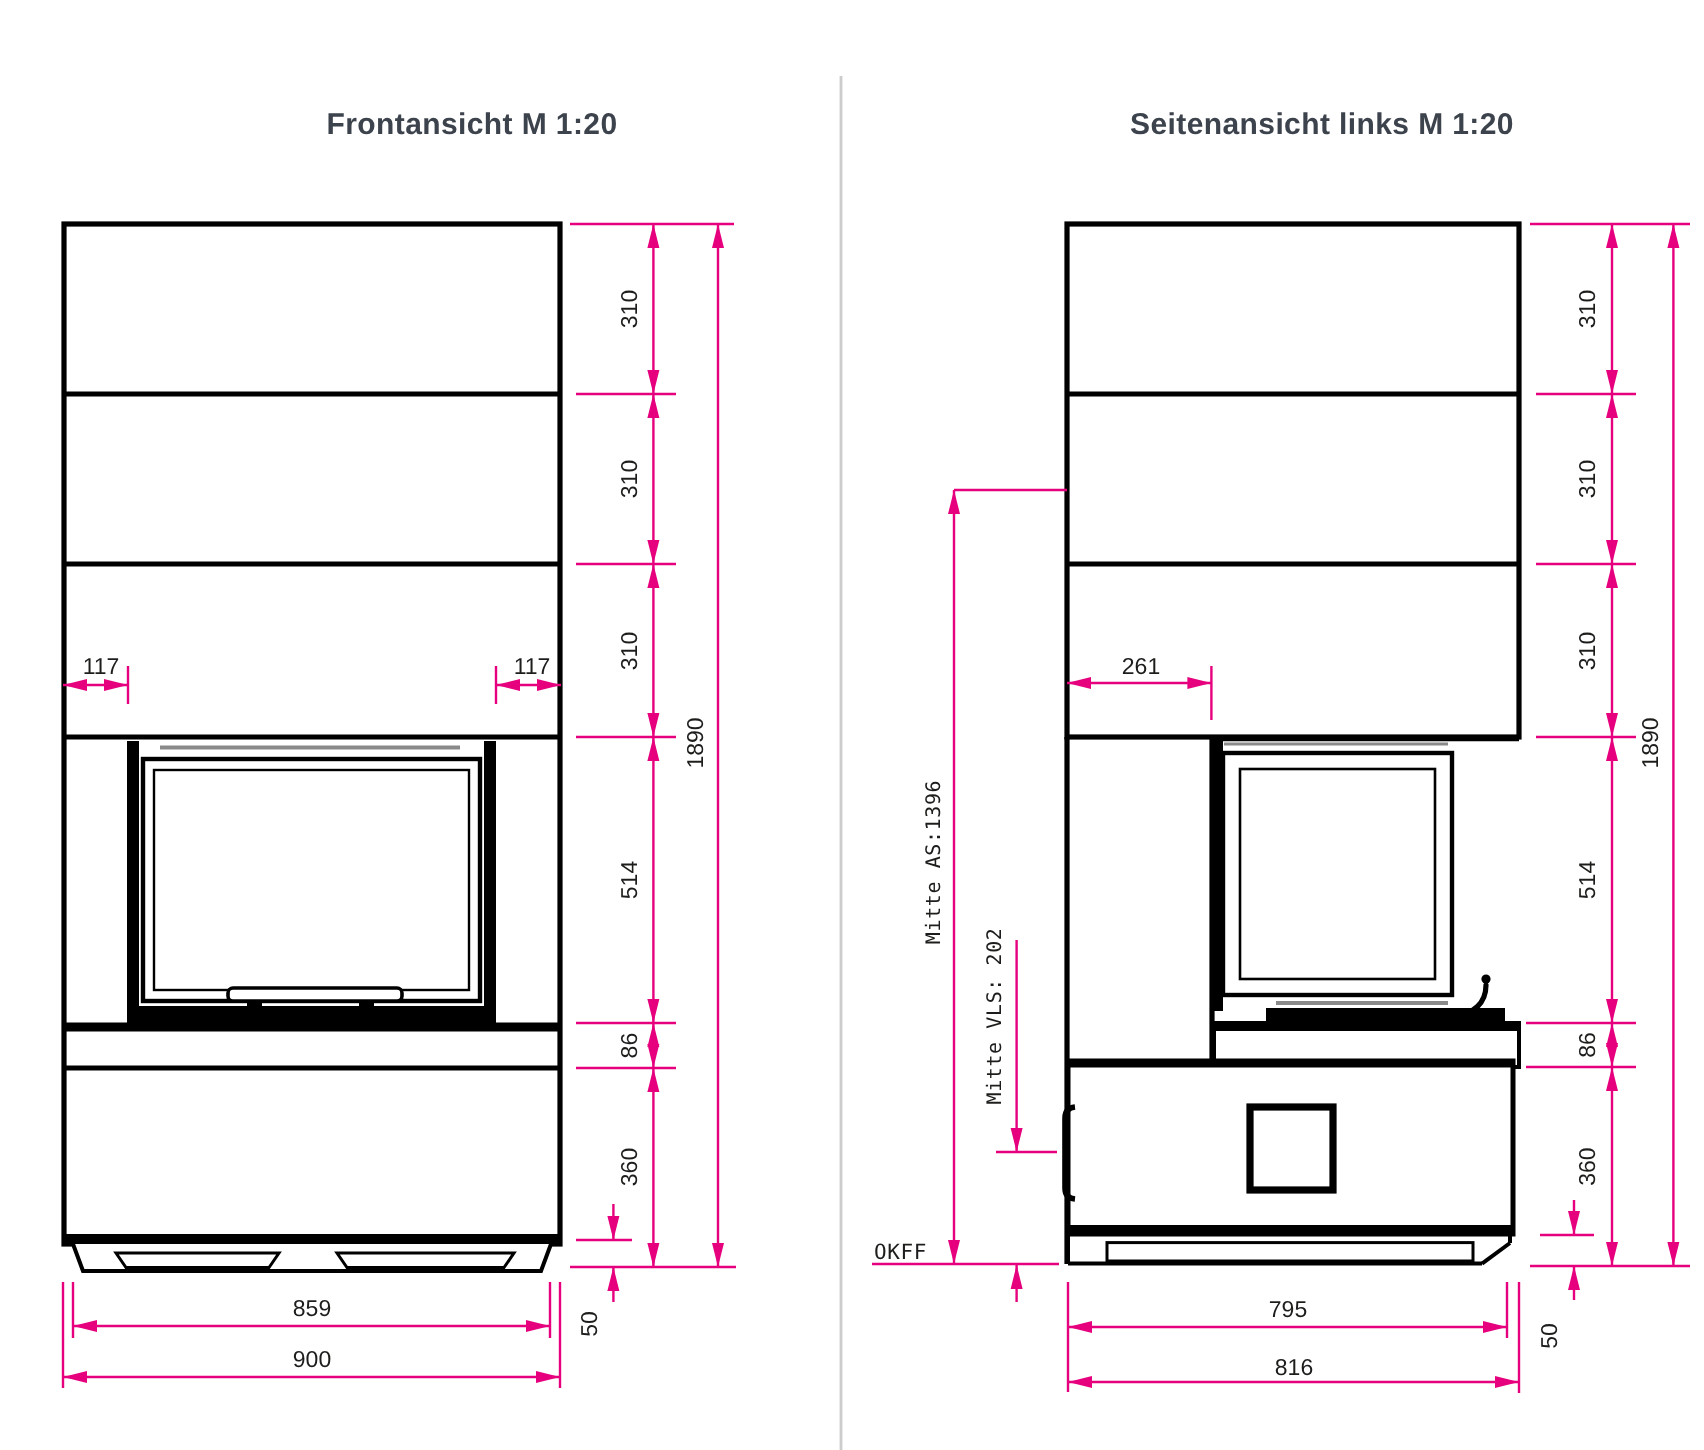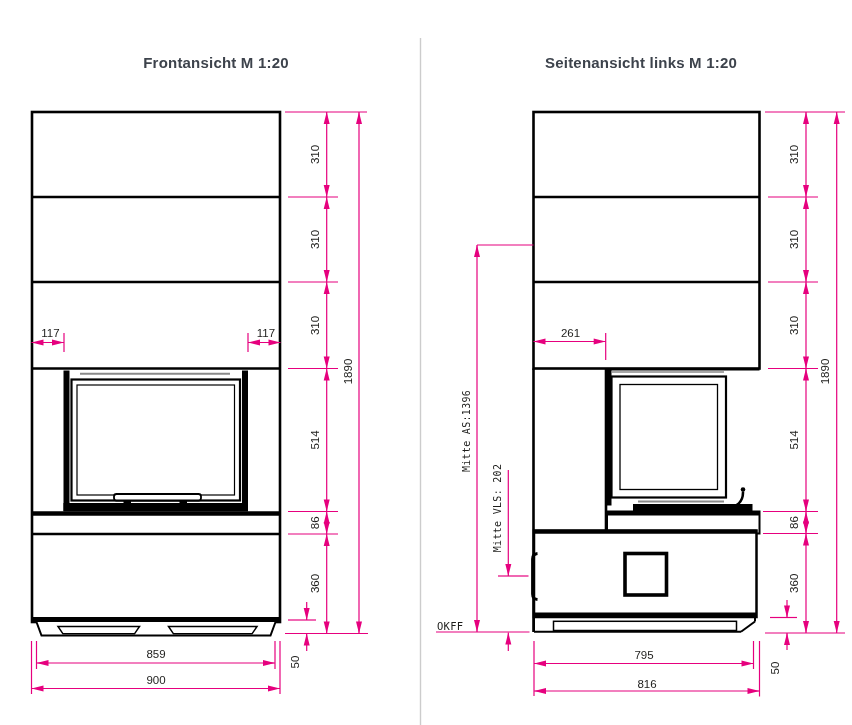--- a/index.html
+++ b/index.html
@@ -1,19 +1,19 @@
 <!DOCTYPE html>
 <html><head>
 <meta charset="utf-8">
 <style>
   html,body{margin:0;padding:0;background:#ffffff;}
   body{width:852px;height:725px;position:relative;overflow:hidden;
        font-family:"Liberation Sans",sans-serif;}
   .view-title{position:absolute;top:54px;font-size:15px;font-weight:bold;
-      color:#3d434c;text-align:center;letter-spacing:.2px;}
+      color:#3d434c;text-align:center;letter-spacing:.2px;padding-left:20px;}
   #front-title{left:0;width:432px;}
   #side-title{left:430px;width:422px;}
   svg{position:absolute;left:0;top:0;}
   svg text{font-family:"Liberation Sans",sans-serif;font-size:11.5px;fill:#1d1d1b;}
   svg text.tech{font-family:"DejaVu Sans Mono",monospace;font-size:10px;letter-spacing:.3px;}
   .blk{stroke:#000000;fill:none;}
   .blkf{fill:#000000;stroke:none;}
   .wht{fill:#ffffff;}
   .gry{stroke:#8a8a8a;fill:none;}
   .dim{stroke:#e6007e;stroke-width:1.2;fill:none;}

